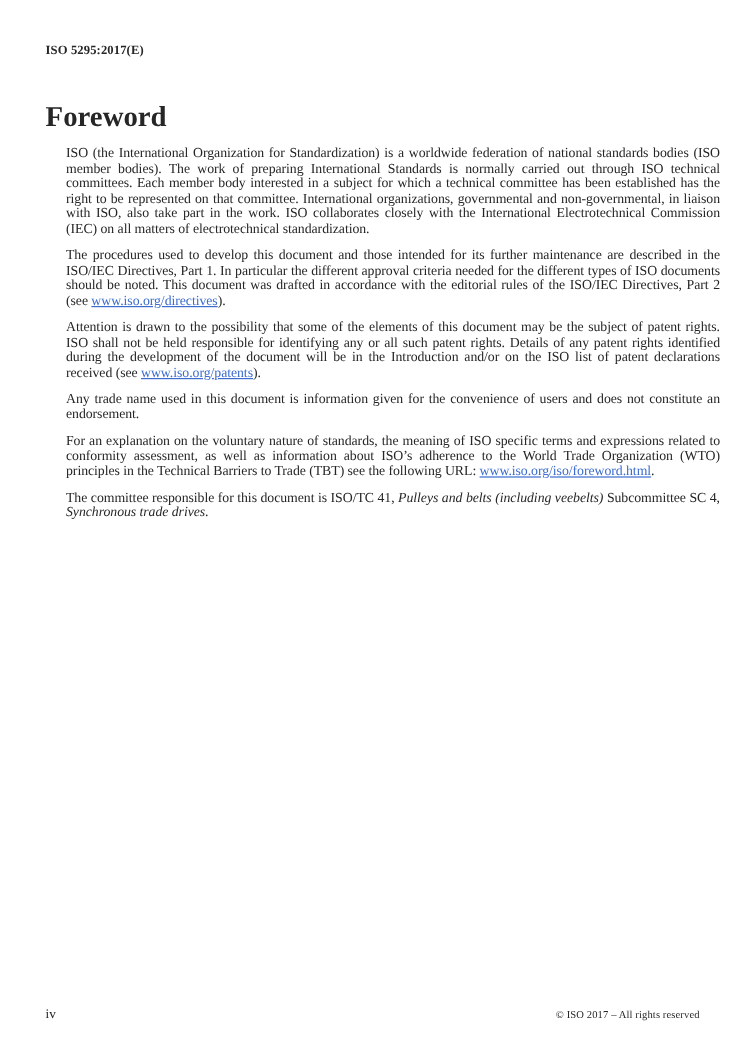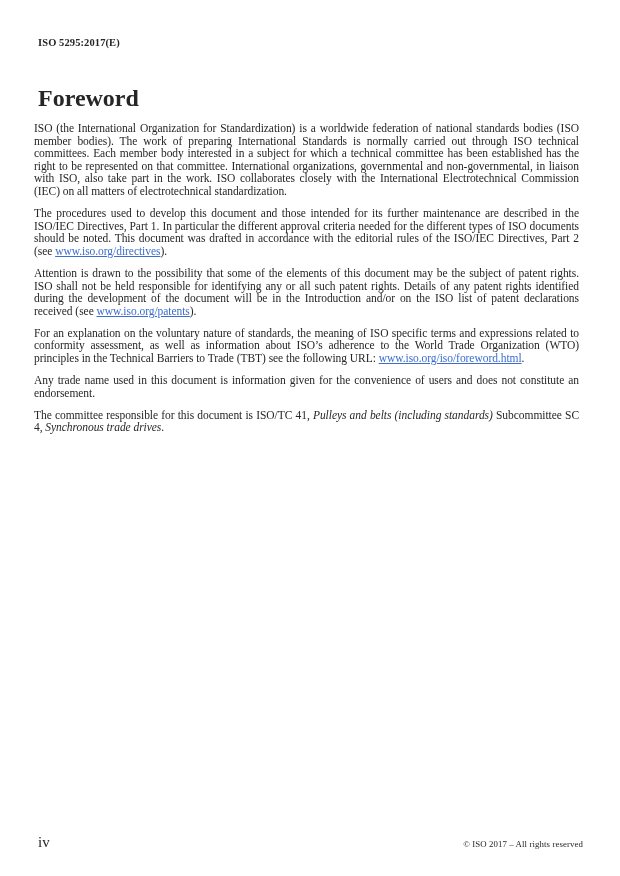--- a/index.html
+++ b/index.html
@@ -27,21 +27,21 @@
   .doc-title {
     position: absolute;
     top: 85px;
     left: 38px;
     font-size: 24px;
     font-weight: bold;
   }
   .body-text {
     position: absolute;
     top: 122px;
-    left: 34px;
+    left: 55px;
     width: 545px;
   }
   .para {
     font-size: 11.5px;
     line-height: 12.6px;
     text-align: justify;
     text-justify: inter-word;
     margin-bottom: 9.5px;
     letter-spacing: -0.05px;
   }
@@ -54,39 +54,39 @@
   .doc-footer {
     position: absolute;
     left: 0;
     bottom: 25px;
     width: 100%;
     padding: 0 37px 0 38px;
     display: flex;
     justify-content: space-between;
     align-items: baseline;
   }
-  .footer-page-num { font-size: 15px; }
+  .footer-page-num { font-size: 11px; }
   .footer-copyright { font-size: 8.8px; letter-spacing: 0.1px; }
 </style>
 </head>
 <body>
 
 <div class="page">
 
   <div class="doc-header">ISO 5295:2017(E)</div>
 
   <h1 class="doc-title">Foreword</h1>
 
   <div class="body-text">
       <p class="para">ISO (the International Organization for Standardization) is a worldwide federation of national standards bodies (ISO member bodies). The work of preparing International Standards is normally carried out through ISO technical committees. Each member body interested in a subject for which a technical committee has been established has the right to be represented on that committee. International organizations, governmental and non-governmental, in liaison with ISO, also take part in the work. ISO collaborates closely with the International Electrotechnical Commission (IEC) on all matters of electrotechnical standardization.</p>
       <p class="para">The procedures used to develop this document and those intended for its further maintenance are described in the ISO/IEC Directives, Part 1. In particular the different approval criteria needed for the different types of ISO documents should be noted. This document was drafted in accordance with the editorial rules of the ISO/IEC Directives, Part 2 (see <a class="link" href="#">www.iso.org/directives</a>).</p>
       <p class="para">Attention is drawn to the possibility that some of the elements of this document may be the subject of patent rights. ISO shall not be held responsible for identifying any or all such patent rights. Details of any patent rights identified during the development of the document will be in the Introduction and/or on the ISO list of patent declarations received (see <a class="link" href="#">www.iso.org/patents</a>).</p>
+      <p class="para">Any trade name used in this document is information given for the convenience of users and does not constitute an endorsement.</p>
       <p class="para">For an explanation on the voluntary nature of standards, the meaning of ISO specific terms and expressions related to conformity assessment, as well as information about ISO’s adherence to the World Trade Organization (WTO) principles in the Technical Barriers to Trade (TBT) see the following URL: <a class="link" href="#">www.iso.org/iso/foreword.html</a>.</p>
-      <p class="para">Any trade name used in this document is information given for the convenience of users and does not constitute an endorsement.</p>
-      <p class="para">The committee responsible for this document is ISO/TC 41, <em>Pulleys and belts (including standards)</em> Subcommittee SC 4, <em>Synchronous trade drives</em>.</p>
+      <p class="para">The committee responsible for this document is ISO/TC 41, <em>Pulleys and belts (including veebelts)</em> Subcommittee SC 4, <em>Synchronous trade drives</em>.</p>
     </div>
 
   <div class="doc-footer">
     <span class="footer-page-num">iv</span>
     <span class="footer-copyright">© ISO 2017 – All rights reserved</span>
   </div>
 
 </div>
 
 </body></html>

